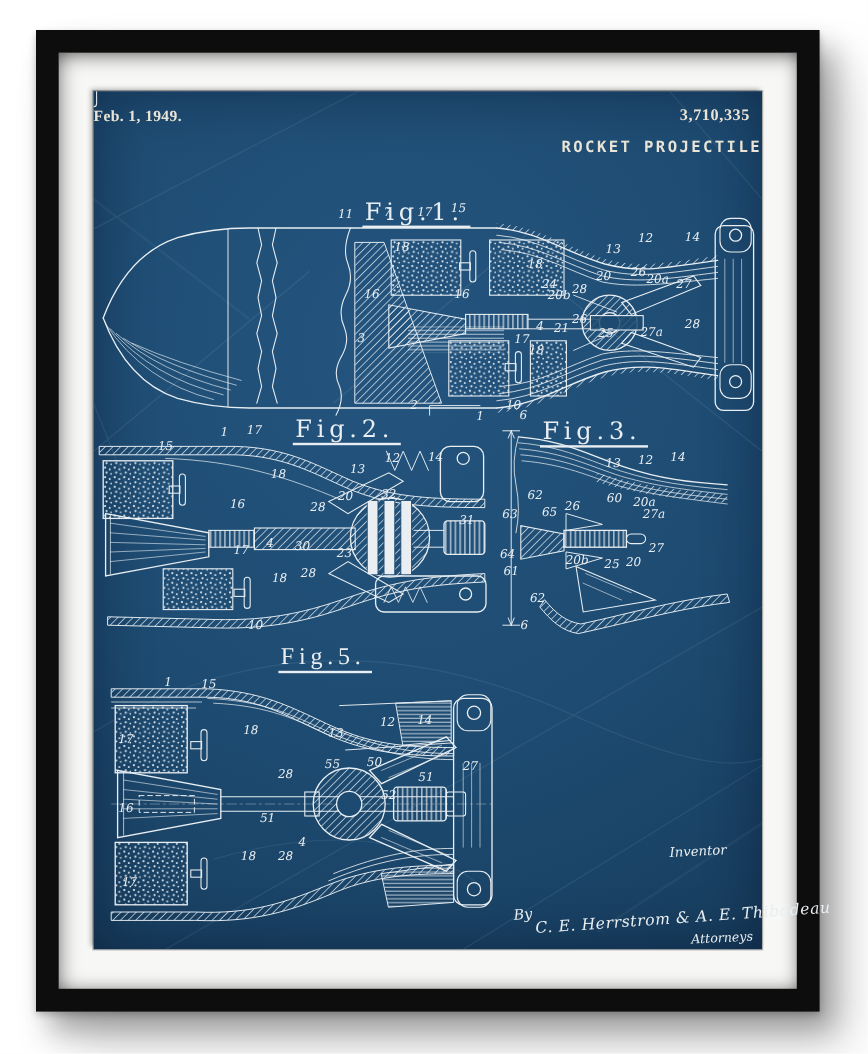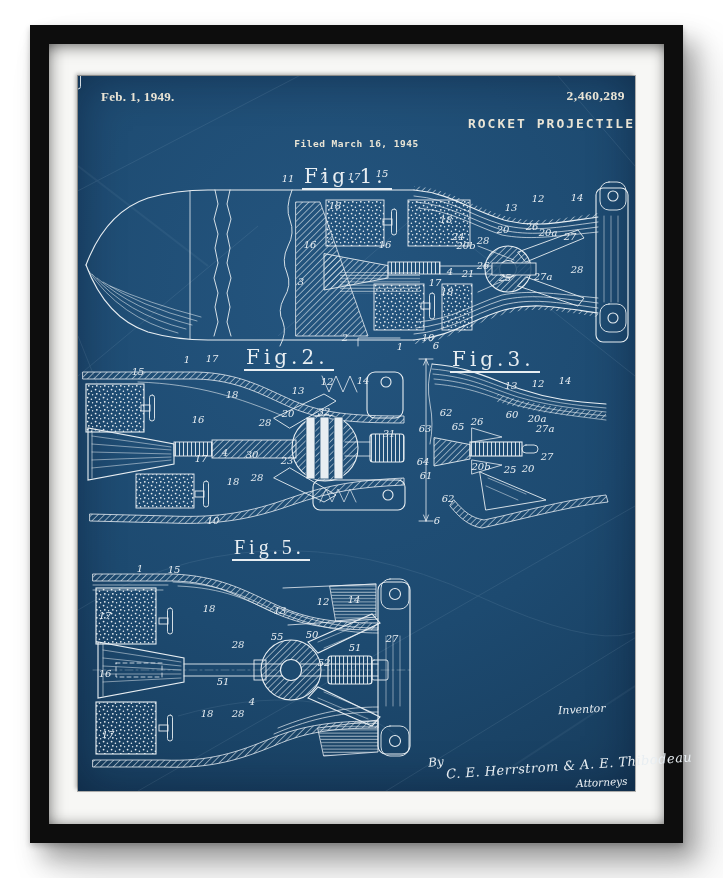--- a/index.html
+++ b/index.html
@@ -10,21 +10,21 @@
     box-sizing:border-box;padding:19px;}
   .mat{width:100%;height:100%;background:#f7f7f5;box-sizing:border-box;padding:32px 29px;
     box-shadow:inset 0 12px 16px -10px rgba(0,0,0,.55), inset 12px 0 16px -10px rgba(0,0,0,.40),
                inset -10px 0 14px -10px rgba(0,0,0,.32), inset 0 -10px 14px -10px rgba(0,0,0,.35);}
   .print{position:relative;width:557px;height:715px;
     background:radial-gradient(120% 100% at 45% 30%, #24557f 0%, #1d4a70 50%, #173c5c 85%, #14344f 100%);
     box-shadow:inset 0 0 46px rgba(0,10,30,.40), 0 0 0 1px rgba(0,0,0,.28), -2px -2px 4px rgba(0,0,0,.30);
     color:#e9e4d5;}
   .print svg{position:absolute;left:0;top:0;}
   .hdr{position:absolute;white-space:nowrap;}
-  .hdr-date{left:23px;top:13px;font:bold 13px "Liberation Serif",serif;letter-spacing:.3px;}
+  .hdr-date{left:0;top:13px;font:bold 13px "Liberation Serif",serif;letter-spacing:.3px;}
   .hdr-name{left:0;right:0;top:10px;text-align:center;font:bold 17px "Liberation Sans",sans-serif;letter-spacing:1.5px;}
   .hdr-num{right:10px;top:12px;font:bold 13.5px "Liberation Serif",serif;letter-spacing:.5px;}
   .hdr-title{left:0;right:0;top:40px;text-align:right;font:bold 13px "DejaVu Sans Mono",monospace;letter-spacing:2px;}
   .hdr-filed{left:0;right:0;top:62px;text-align:center;font:bold 9.5px "DejaVu Sans Mono",monospace;letter-spacing:.5px;}
   .fig-label{position:absolute;color:#e8eef2;font-family:"DejaVu Serif",serif;font-size:20px;
     letter-spacing:4px;border-bottom:2px solid #e8eef2;padding:0 5px 1px 2px;line-height:1.05;}
   .fl-1{left:224px;top:90px;}  .fl-2{left:166px;top:271px;}
   .fl-3{left:372px;top:273px;} .fl-5{left:154px;top:461px;font-family:Liberation Serif, serif;}
   .sig{position:absolute;color:#e8eef2;white-space:nowrap;}
   .sig-inventor{left:480px;top:627px;font:italic 11px "DejaVu Serif",serif;transform:rotate(-3deg);}
@@ -331,23 +331,22 @@
                 <text x="145" y="609">51</text>
                 <text x="174" y="629">4</text>
                 <text x="160" y="641">28</text>
                 <text x="129" y="641">18</text>
                 <text x="30" y="662">17</text>
               </g>
       </g>
     </svg>
 
     <div class="hdr hdr-date">Feb. 1, 1949.</div>
-    <div class="hdr hdr-num">2,460,289</div>
+    <div class="hdr hdr-num">3,710,335</div>
     <div class="hdr hdr-title">ROCKET PROJECTILE</div>
-    <div class="hdr hdr-filed">Filed March 16, 1945</div>
 
     <div class="fig-label fl-1">Fig.1.</div>
     <div class="fig-label fl-2">Fig.2.</div>
     <div class="fig-label fl-3">Fig.3.</div>
     <div class="fig-label fl-5">Fig.5.</div>
 
     <div class="sig sig-inventor">Inventor</div>
     <div class="sig sig-by">By</div>
     <div class="sig sig-script">C. E. Herrstrom &amp; A. E. Thibodeau</div>
     <div class="sig sig-att">Attorneys</div>

